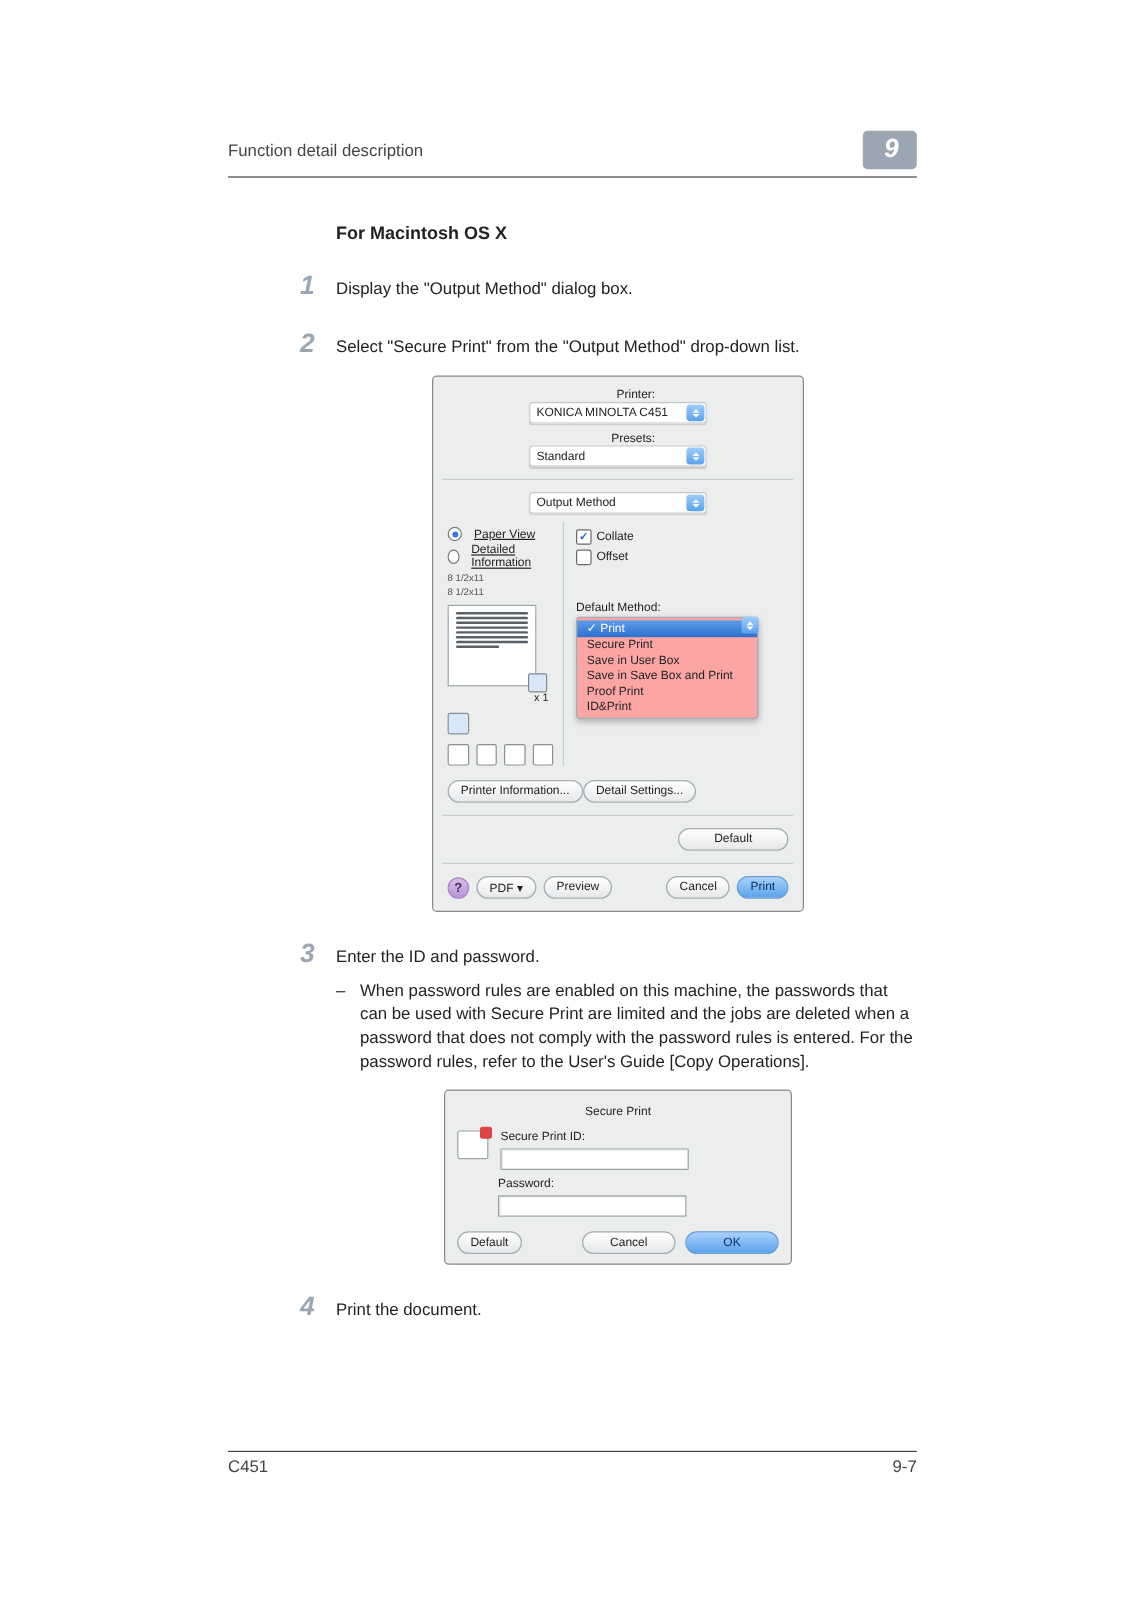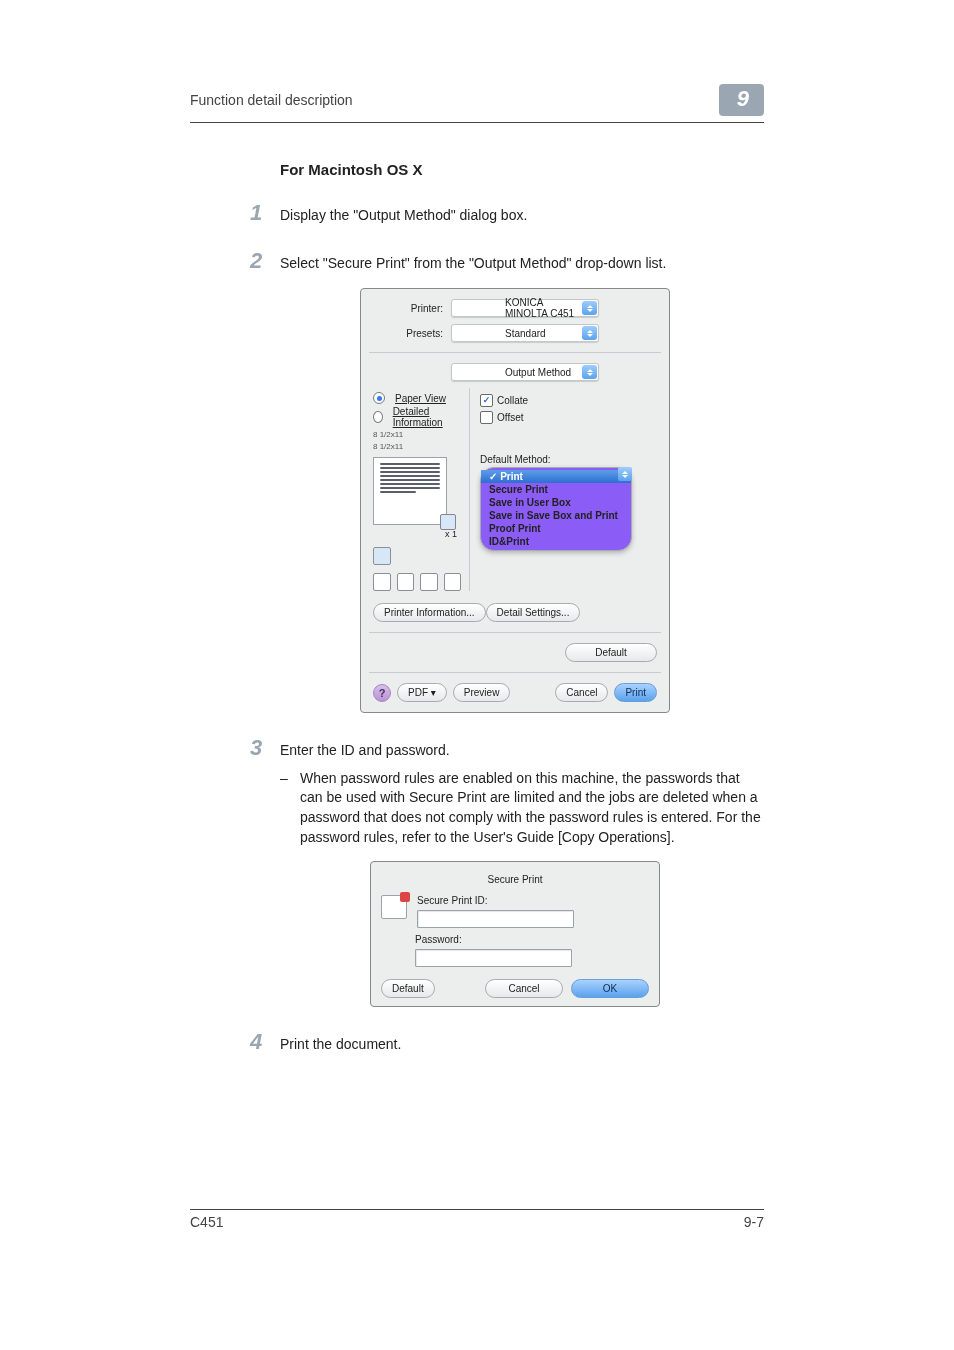--- a/index.html
+++ b/index.html
@@ -8,21 +8,21 @@
     background: #fff;
     font-family: "Helvetica Neue", Helvetica, Arial, sans-serif;
     color: #222;
     width: 954px;
   }
   .page {
     width: 954px;
     height: 1350px;
     position: relative;
     box-sizing: border-box;
-    padding: 84px 190px 0 190px;
+    padding: 109px 190px 0 190px;
   }
   .running-head {
     display: flex;
     justify-content: space-between;
     align-items: center;
     font-size: 14px;
     color: #444;
     border-bottom: 1px solid #444;
     padding-bottom: 6px;
   }
@@ -81,36 +81,37 @@
     font-family: "Lucida Grande", "Helvetica Neue", sans-serif;
     font-size: 10px;
     color: #222;
     box-sizing: border-box;
   }
   .fig1 { padding: 10px 12px 10px 12px; }
   .row-label {
     display: flex;
     align-items: center;
     margin-bottom: 7px;
+    flex-direction: column;
   }
   .row-label .lbl {
     width: 70px;
     text-align: right;
     margin-right: 8px;
   }
   .dropdown {
     display: flex;
     align-items: center;
     background: #fff;
     border-radius: 3px;
     padding: 1px 2px 1px 6px;
     box-shadow: inset 0 0 0 1px #c4c6c8, 0 1px 1px rgba(0,0,0,.15);
     height: 16px;
   }
-  .dropdown .val { flex: 1; margin-left: 48px; }
+  .dropdown .val { flex: 1; }
   .dd-btn {
     width: 15px;
     height: 14px;
     background: linear-gradient(#9ecdfc, #5aa2ec);
     border-radius: 3px;
     display: flex;
     flex-direction: column;
     align-items: center;
     justify-content: center;
     gap: 1px;
@@ -184,27 +185,26 @@
   .cb {
     width:11px;height:11px;border:1px solid #6a6a6a;
     border-radius:2px; background:#fff;
     display:inline-flex;align-items:center;justify-content:center;
     font-size:9px; line-height:1;
   }
   .cb.checked { color:#2864d6; font-weight:bold; }
 
   .om-label { margin-top:30px; margin-bottom:2px; }
   .om-menu {
-    background:#8b5cf6;
+    background:#fca5a5;
     border:1px solid #a7acb2;
-    border-radius:14px;
+    border-radius:3px;
     padding:2px 0;
     width: 150px;
     box-shadow: 0 2px 5px rgba(0,0,0,.25);
-    font-weight: bold;
   }
   .om-item {
     padding: 1px 8px;
   }
   .om-item.sel {
     background: linear-gradient(#5c9de8,#2e6fd1);
     color:#fff;
   }
   .om-end {
     width:14px;height:14px;

